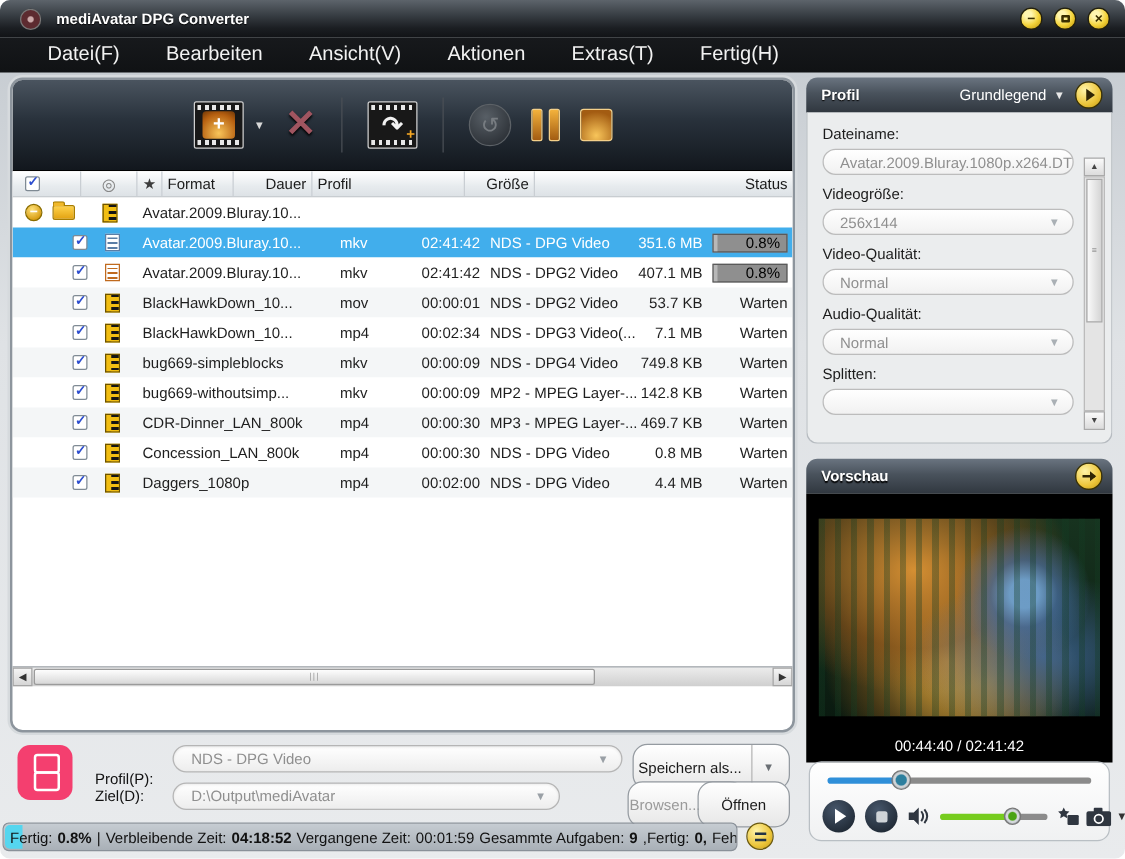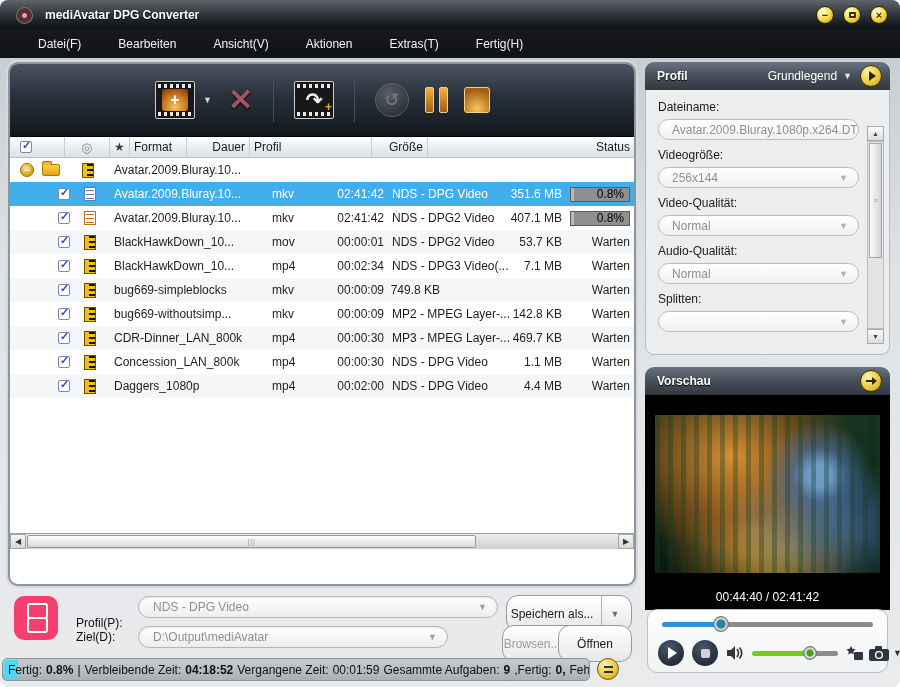--- a/index.html
+++ b/index.html
@@ -14,21 +14,21 @@
     background:radial-gradient(circle at 50% 50%,#caa 0 2px,#5d2b30 3px 8px,#2a2223 8px);
     box-shadow:inset 0 0 0 1px #777;}
   .wtitle{margin-left:12px;font-size:12px;font-weight:bold;text-shadow:0 1px 1px #000;}
   .winbtns{margin-left:auto;margin-right:12px;display:flex;gap:9px;}
   .wbtn{width:18px;height:18px;border-radius:50%;border:1px solid #23200d;
     background:radial-gradient(circle at 35% 30%,#fff6b0 0 18%,#f4d43c 55%,#bb8e00);
     color:#3a2f00;font-size:11px;font-weight:bold;display:flex;align-items:center;justify-content:center;line-height:1;}
   .wbtn .sq{width:7px;height:6px;border:2px solid #3a2f00;border-radius:1px;}
   .menubar{position:absolute;left:0;top:30px;width:900px;height:28px;background:linear-gradient(#17191c,#101214);
     display:flex;align-items:center;gap:37px;padding-left:38px;}
-  .menuitem{color:#f2f2f2;font-size:12px;cursor:default;}
+  .menuitem{color:#f2f2f2;font-size:16px;cursor:default;}
   
   .left-panel{position:absolute;left:8px;top:62px;width:628px;height:524px;border-radius:10px;
     border:2px solid #8d959d;overflow:hidden;background:#fff;box-shadow:0 0 0 2px #d6dadd;}
   .toolbar{height:73px;background:linear-gradient(#4a545f,#28313b 45%,#12171d);
     display:flex;align-items:center;padding-left:145px;gap:16px;border-bottom:1px solid #000;}
   .tb-sep{width:1px;height:44px;background:#4a4f55;margin:0 4px;}
   .filmframe{width:40px;height:38px;background:#181818;border:1px solid #cfcfcf;border-radius:2px;position:relative;
     display:flex;align-items:center;justify-content:center;}
   .filmframe::before,.filmframe::after{content:"";position:absolute;left:2px;right:2px;height:4px;
     background:repeating-linear-gradient(90deg,#e8e8e8 0 3px,transparent 3px 6px);}
@@ -325,20 +325,21 @@
           </div>
           <div class="trow alt">
             <div class="cell" style="width: 100px;">
               <span class="chk on" style="margin-left: 44px;"></span>
               <div class="filmicon" style="margin-left: 14px;"></div>
             </div>
             <div class="cell" style="width: 138px;">bug669-simpleblocks</div>
             <div class="cell" style="width: 20px;"></div>
             <div class="cell" style="width: 57px;">mkv</div>
             <div class="cell right" style="width: 63px;">00:00:09</div>
+            <div class="cell" style="width: 122px;">NDS - DPG4 Video</div>
             <div class="cell right" style="width: 56px;">749.8 KB</div>
             <div class="cell right" style="flex: 1 1 0%; padding-right: 4px;">Warten</div>
           </div>
           <div class="trow">
             <div class="cell" style="width: 100px;">
               <span class="chk on" style="margin-left: 44px;"></span>
               <div class="filmicon" style="margin-left: 14px;"></div>
             </div>
             <div class="cell" style="width: 138px;">bug669-withoutsimp...</div>
             <div class="cell" style="width: 20px;"></div>
@@ -364,21 +365,21 @@
           <div class="trow">
             <div class="cell" style="width: 100px;">
               <span class="chk on" style="margin-left: 44px;"></span>
               <div class="filmicon" style="margin-left: 14px;"></div>
             </div>
             <div class="cell" style="width: 138px;">Concession_LAN_800k</div>
             <div class="cell" style="width: 20px;"></div>
             <div class="cell" style="width: 57px;">mp4</div>
             <div class="cell right" style="width: 63px;">00:00:30</div>
             <div class="cell" style="width: 122px;">NDS - DPG Video</div>
-            <div class="cell right" style="width: 56px;">1.1 MB</div>
+            <div class="cell right" style="width: 56px;">0.8 MB</div>
             <div class="cell right" style="flex: 1 1 0%; padding-right: 4px;">Warten</div>
           </div>
           <div class="trow alt">
             <div class="cell" style="width: 100px;">
               <span class="chk on" style="margin-left: 44px;"></span>
               <div class="filmicon" style="margin-left: 14px;"></div>
             </div>
             <div class="cell" style="width: 138px;">Daggers_1080p</div>
             <div class="cell" style="width: 20px;"></div>
             <div class="cell" style="width: 57px;">mp4</div>

